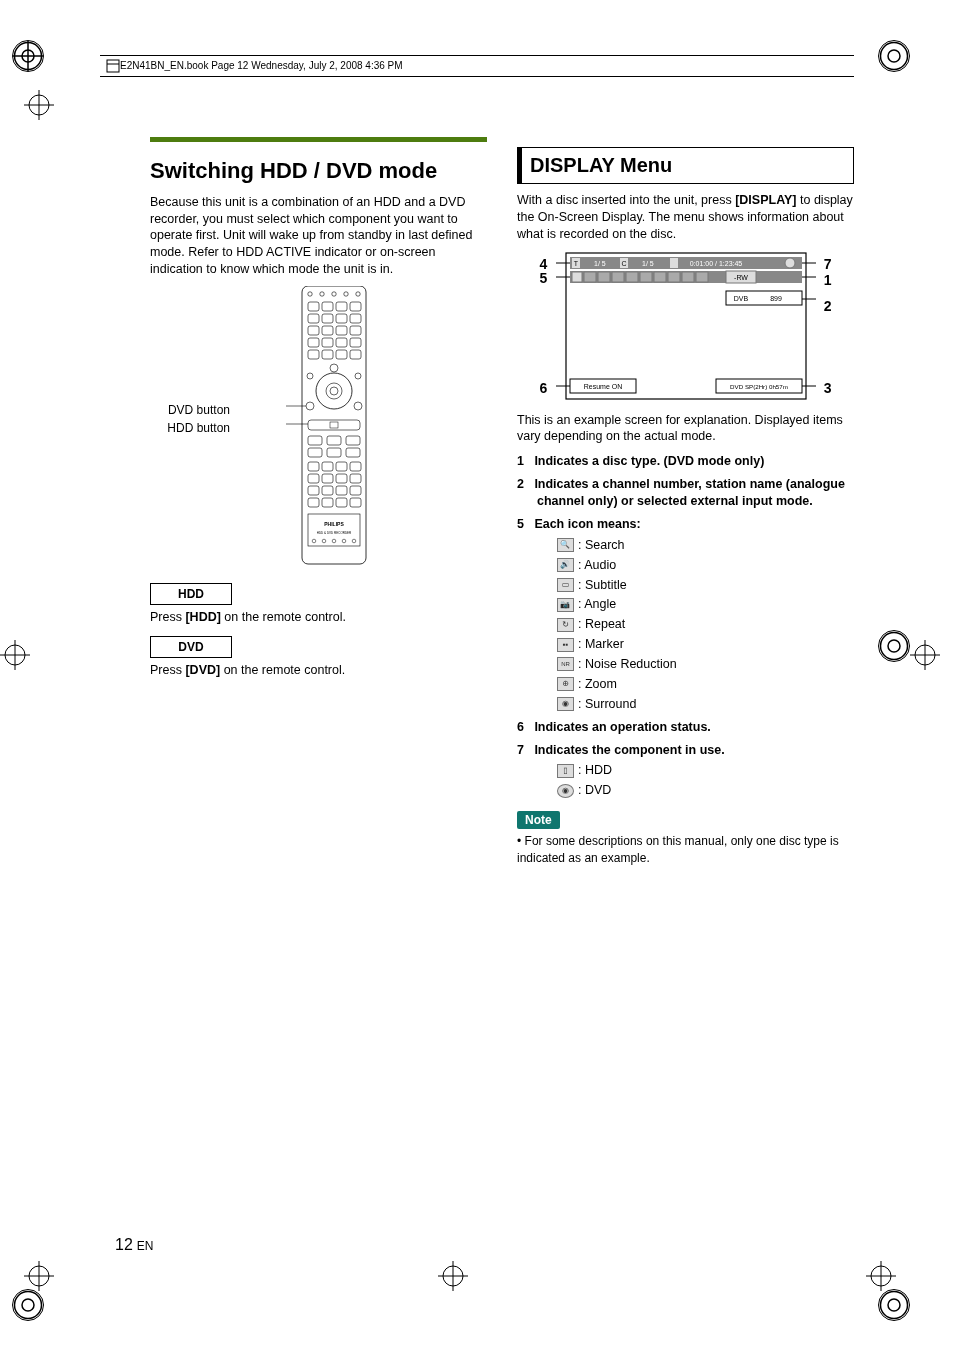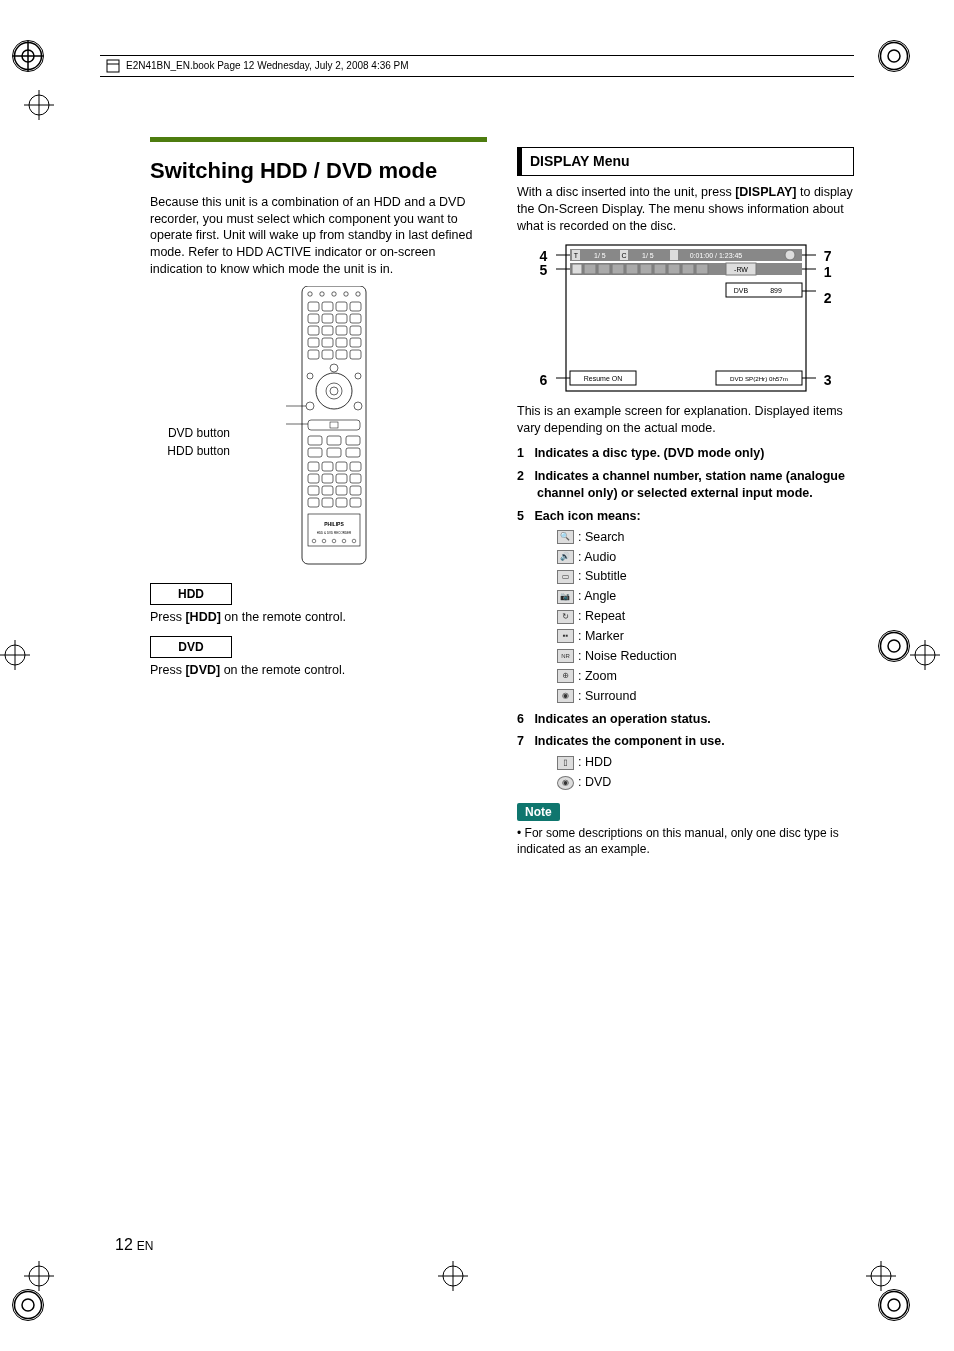--- a/index.html
+++ b/index.html
@@ -15,57 +15,55 @@
     line-height: 1.35;
   }
   .header-line {
     border-top: 1px solid #000;
     border-bottom: 1px solid #000;
     padding: 3px 6px;
     margin: 55px 100px 0 100px;
     font-size: 10px;
     display: flex;
     align-items: center;
-    gap: 6px;
     height: 14px;
   }
   .content {
     display: flex;
     gap: 30px;
     padding: 60px 100px 0 150px;
   }
   .col { flex: 1; }
   h1 {
     font-size: 22px;
     font-weight: bold;
     margin: 0 0 8px 0;
     border-top: 5px solid #4d7c0f;
     padding-top: 14px;
   }
   h2.section-box {
-    font-size: 14px;
+    font-size: 20px;
     font-weight: bold;
     margin: 10px 0 8px 0;
     padding: 4px 8px;
     border: 1px solid #000;
     border-left: 5px solid #000;
   }
   .para { margin-bottom: 8px; }
   .remote-fig {
     text-align: center;
     margin: 6px 0 12px 0;
     position: relative;
   }
   .remote-svg { width: 200px; height: 280px; }
   .label-line {
     position: absolute;
     font-size: 12px;
     text-align: right;
     width: 80px;
-    margin-top: 23px;
   }
   .badge {
     border: 1px solid #000;
     text-align: center;
     font-weight: bold;
     padding: 2px 0;
     width: 80px;
     margin-bottom: 4px;
     font-size: 12px;
   }

